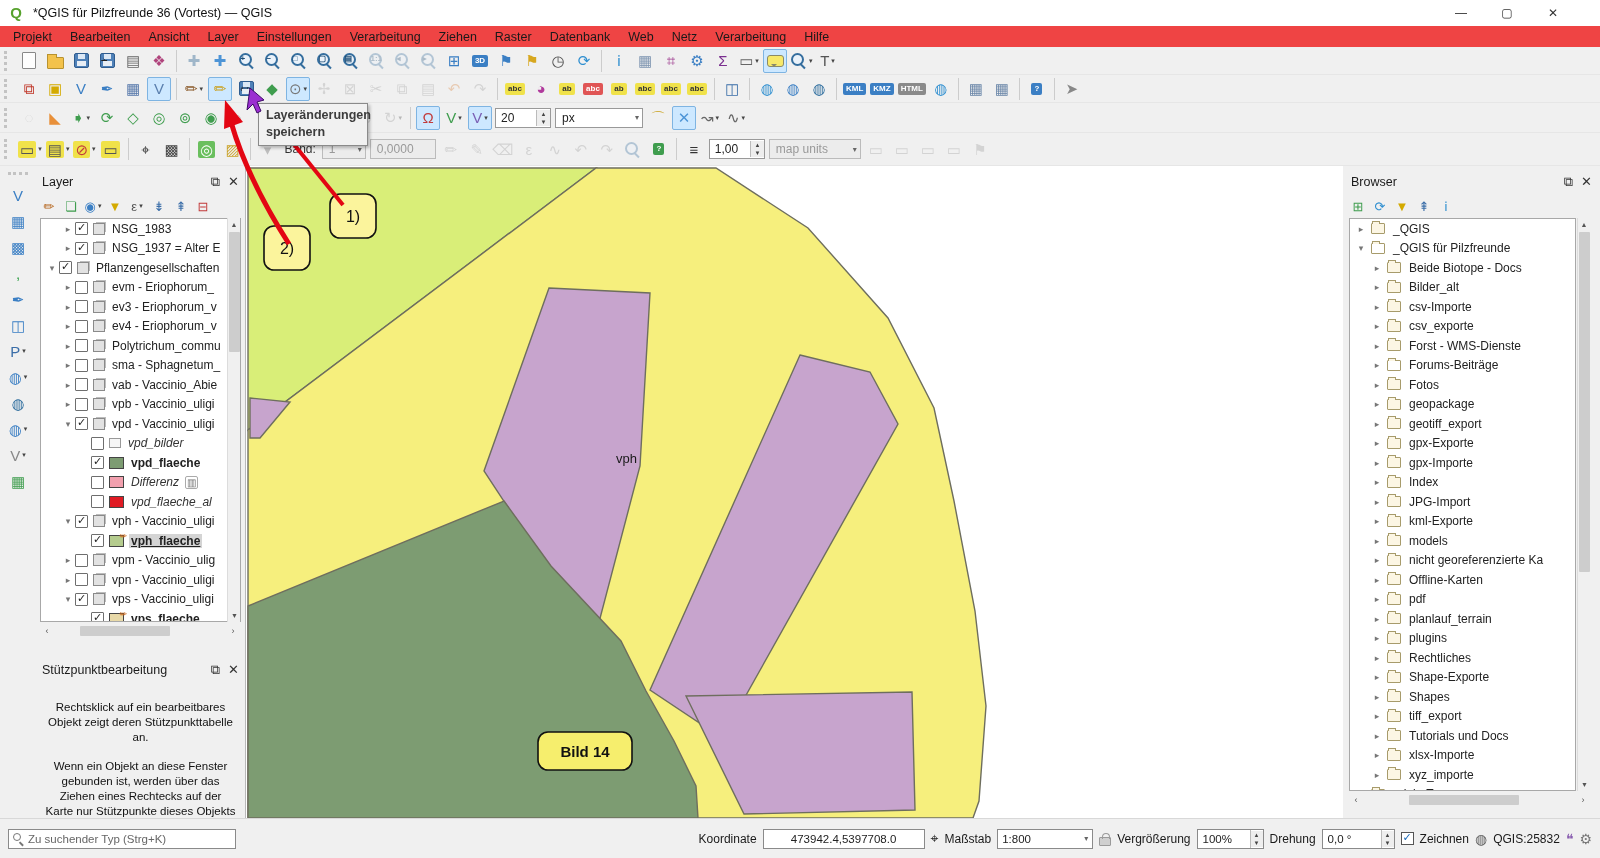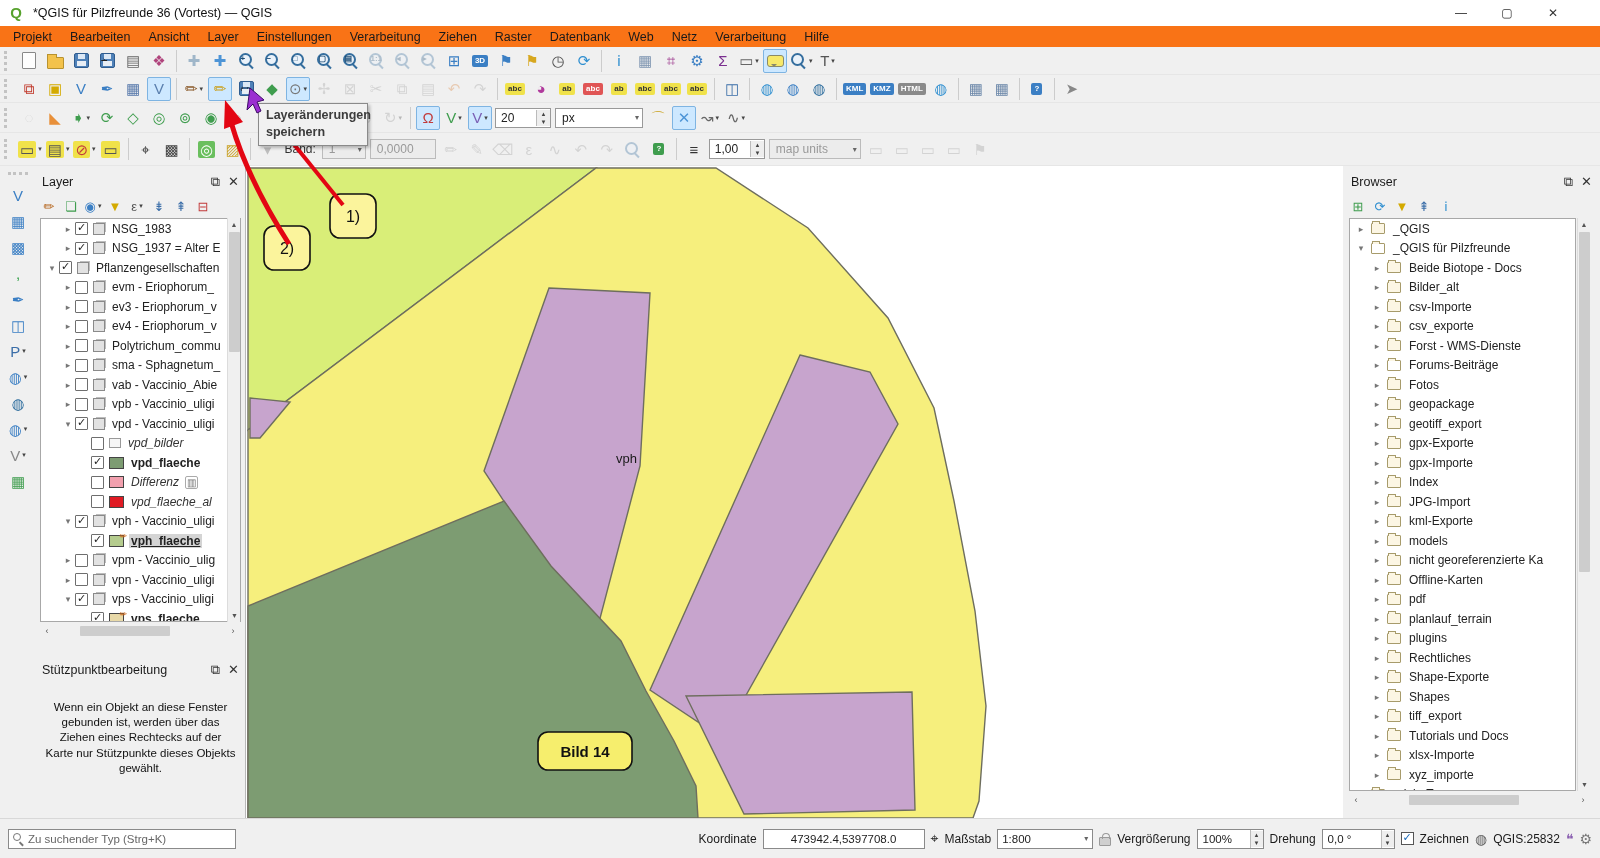--- a/index.html
+++ b/index.html
@@ -11,21 +11,21 @@
   #titlebar { position:absolute; left:0; top:0; width:1600px; height:26px; background:#fff;
     display:flex; align-items:center; }
   #qgis-logo { width:18px; height:18px; margin:0 8px 0 7px; border-radius:50%;
     background:#fff; color:#57a22d; font-weight:bold; font-size:15px; line-height:18px; text-align:center; }
   #title-text { font-size:12.5px; color:#111; }
   #win-controls { margin-left:auto; display:flex; margin-right:24px; }
   .winbtn { width:46px; height:26px; display:flex; align-items:center; justify-content:center;
     font-size:12px; color:#333; }
 
   
-  #menubar { position:absolute; left:0; top:26px; width:1600px; height:21px; background:#f97316;
+  #menubar { position:absolute; left:0; top:26px; width:1600px; height:21px; background:#ef4444;
     display:flex; align-items:center; padding-left:4px; }
   .menu-item { padding:2px 9px; font-size:12.5px; color:#1a1a1a; }
 
   
   .tbrow { position:absolute; left:0; width:1600px; background:#f0f0f0; display:flex;
     align-items:center; border-bottom:1px solid #e6e6e6; }
   #tb1 { top:47px; height:28px; }
   #tb2 { top:75px; height:28px; }
   #tb3 { top:103px; height:30px; }
   #tb4 { top:133px; height:33px; }
@@ -848,20 +848,21 @@
 
   <div id="vertex-panel">
     <div class="panel-head">
       <span>Stützpunktbearbeitung</span>
       <span class="ph-btns">
         <span>⧉</span>
         <span>✕</span>
       </span>
     </div>
     <div id="vertex-body">
+      <p>Rechtsklick auf ein bearbeitbares Objekt zeigt deren Stützpunkttabelle an.</p>
       <p>Wenn ein Objekt an diese Fenster gebunden ist, werden über das Ziehen eines Rechtecks auf der Karte nur Stützpunkte dieses Objekts gewählt.</p>
     </div>
   </div>
 
   <div id="map-canvas">
     <svg id="map-svg" width="1098" height="652" viewBox="0 0 1098 652">
         <polygon points="2,2 350,2 2,264" fill="#d9ee78" stroke="#6e6e5e" stroke-width="1.4"></polygon>
         <polygon points="350,2 470,2 562,62 642,152 688,242 708,335 729,445 740,540 733,635 727,652 2,652 2,264" fill="#f6ef7d" stroke="#6e6e5e" stroke-width="1.4"></polygon>
         <polygon points="4,232 44,236 14,272 4,272" fill="#c7a4cd" stroke="#6e6e5e" stroke-width="1.4"></polygon>
         <polygon points="303,122 404,127 394,300 352,460 296,393 238,305" fill="#c7a4cd" stroke="#6e6e5e" stroke-width="1.4"></polygon>

